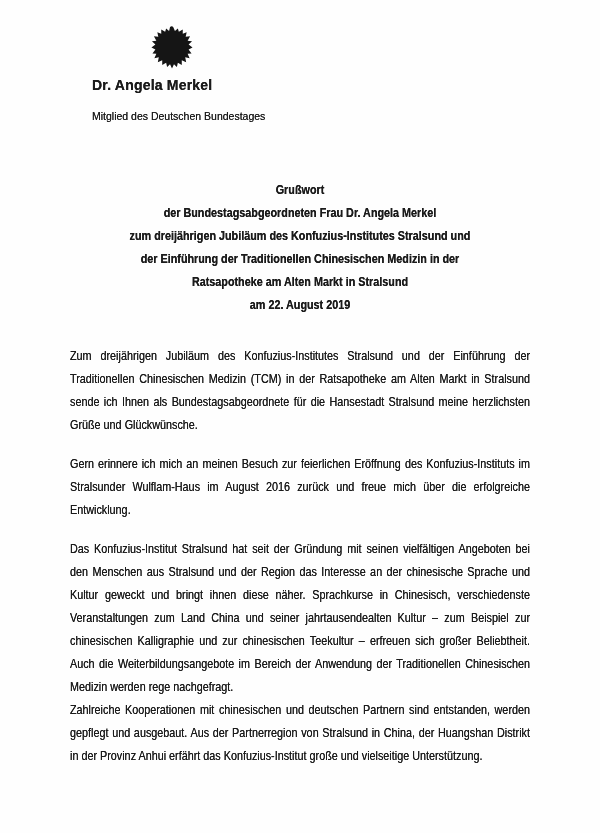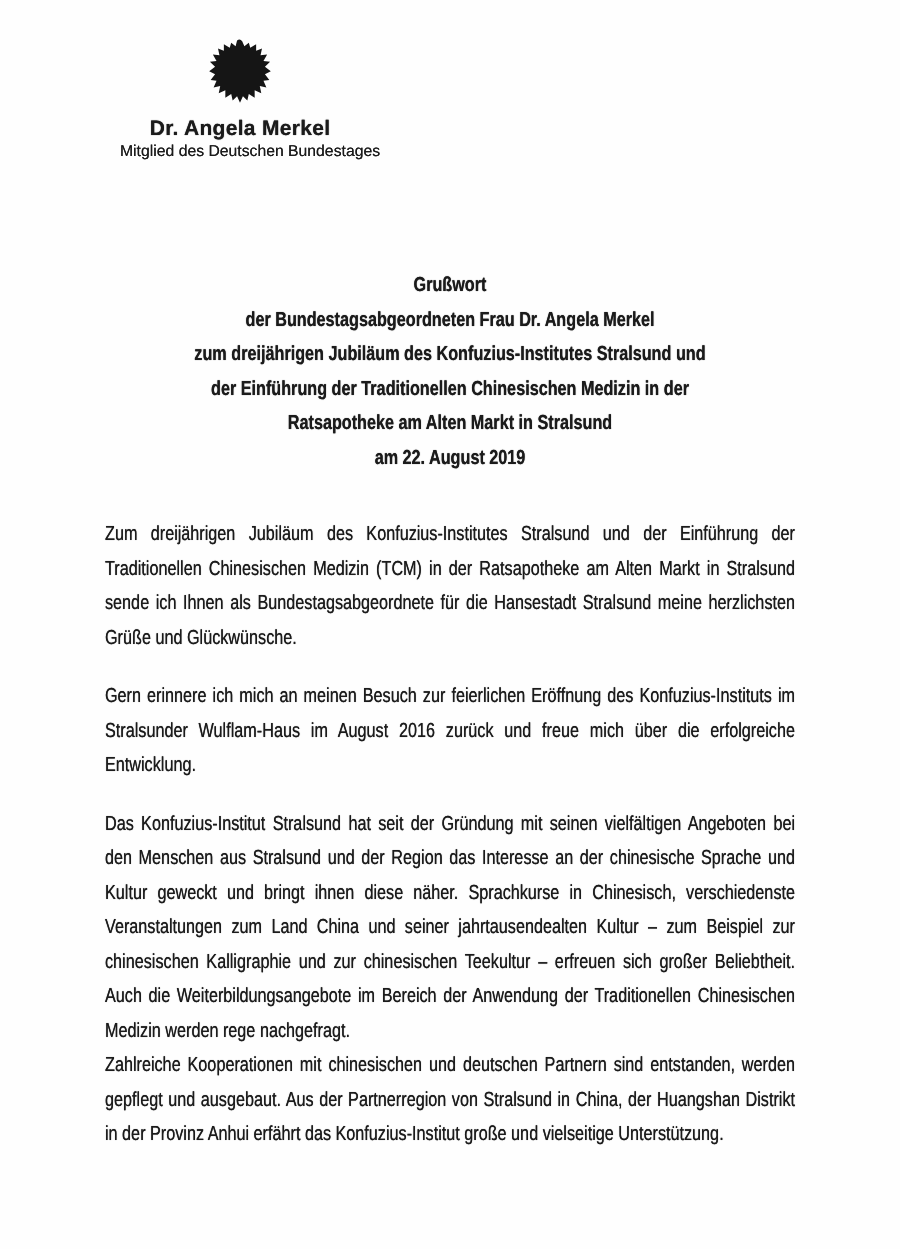--- a/index.html
+++ b/index.html
@@ -17,40 +17,40 @@
   }
   .page {
     position: absolute;
     inset: 0;
     background: #fefefe;
   }
   
   .letterhead {
     position: absolute;
     top: 26px;
-    left: 80px;
+    left: 92px;
     width: 160px;
-    text-align: center;
+    text-align: left;
   }
   .eagle {
     width: 52px;
     height: 44px;
     display: block;
     margin: 0 auto 7px auto;
   }
   .sender-name {
     font-size: 14px;
     font-weight: bold;
     letter-spacing: 0.2px;
     text-shadow: 0 0 0.6px #1b1b1b;
     white-space: nowrap;
   }
   .sender-role {
     font-size: 10.5px;
-    margin-top: 2px;
+    margin-top: 17px;
     text-shadow: 0 0 0.4px #2a2a2a;
     white-space: nowrap;
   }
   
   .title-block {
     position: absolute;
     top: 178px;
     left: 70px;
     width: 575px;
     transform: scaleX(0.8);

